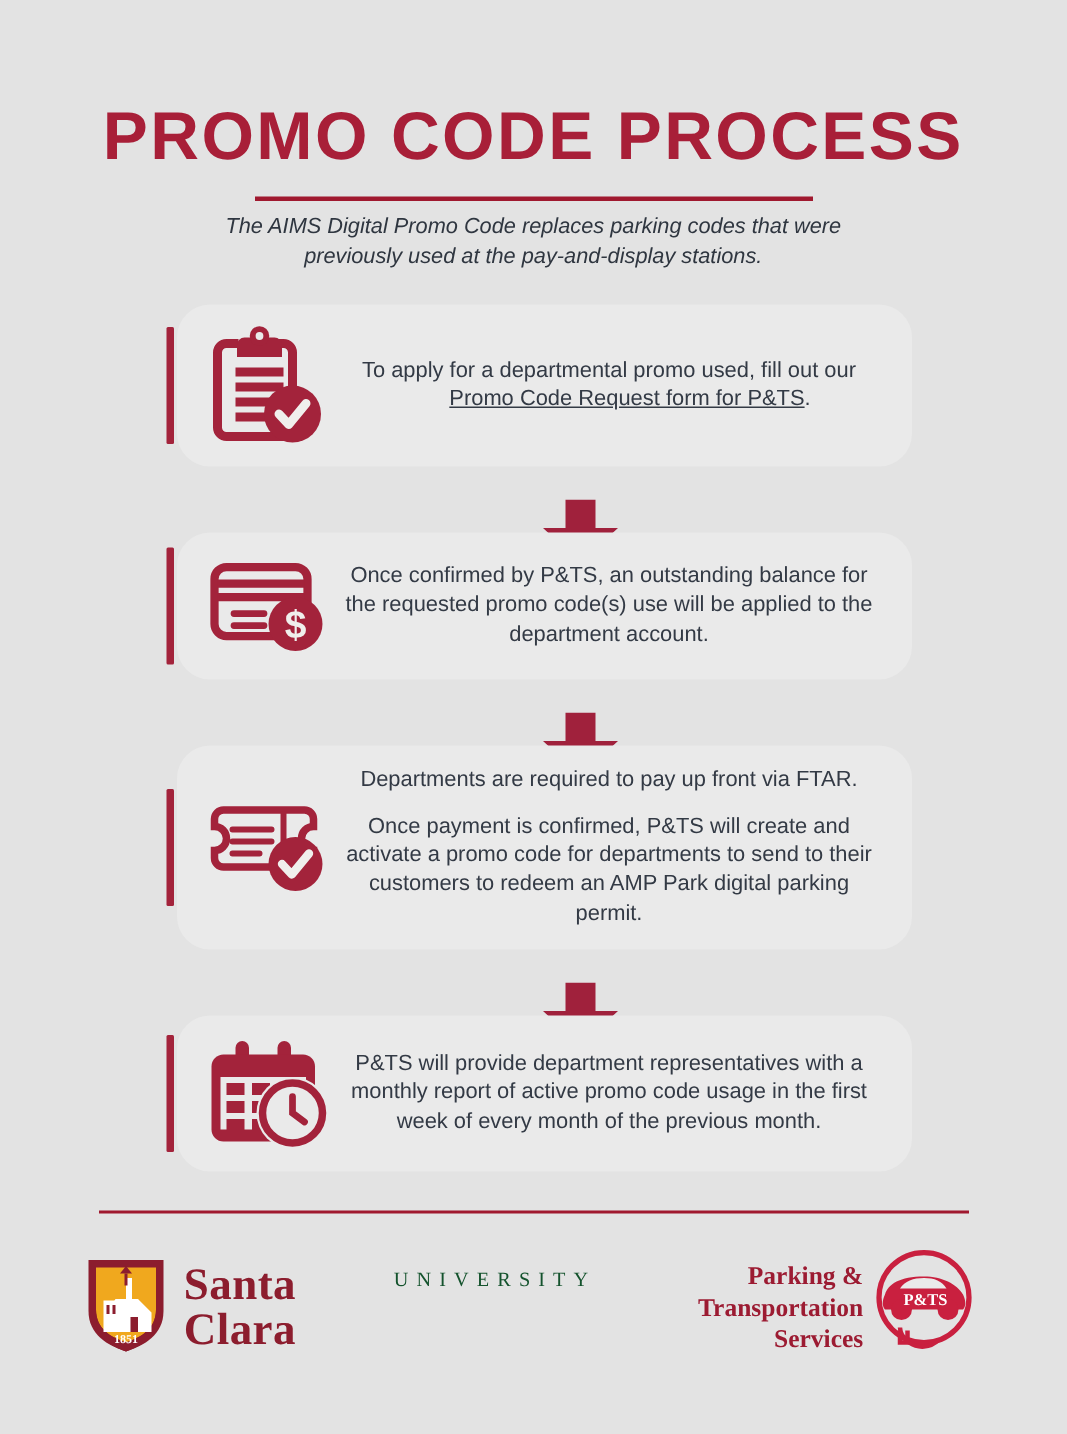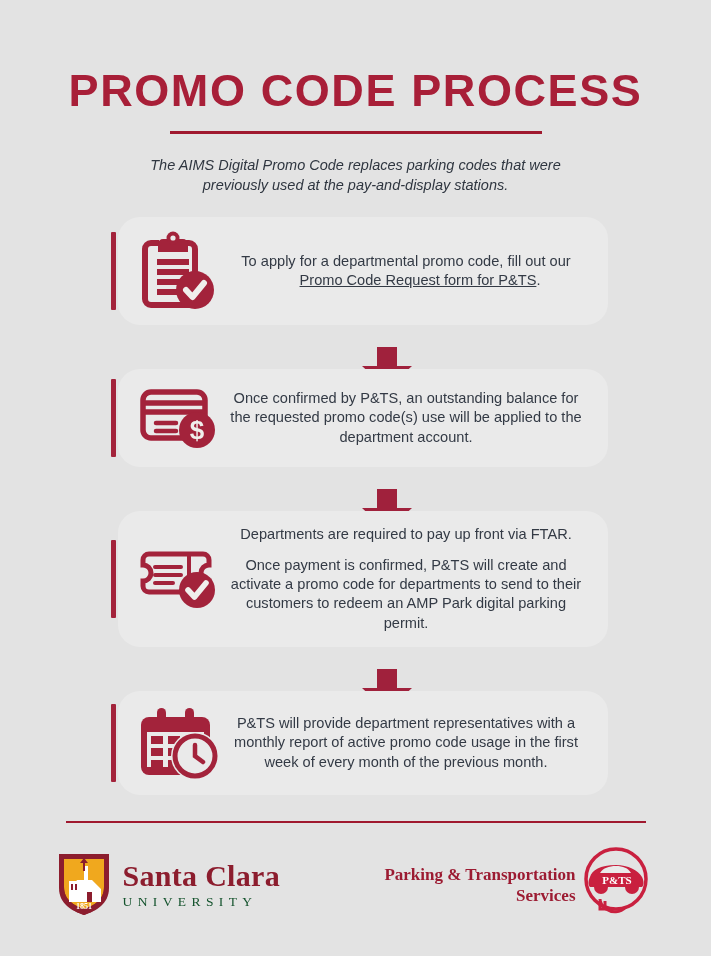--- a/index.html
+++ b/index.html
@@ -23,21 +23,21 @@
     padding-top:68px;
     line-height:1;
   }
   .title-rule{
     width:372px;height:3px;
     background:#a0192f;
     margin:18px auto 0 auto;
   }
   .subtitle{
     width:460px;
-    margin:22px auto 0 auto;
+    margin:8px auto 0 auto;
     text-align:center;
     font-style:italic;
     font-size:14.5px;
     line-height:1.35;
     color:#2f3640;
   }
 
   
   .steps{margin-top:22px;position:relative;}
   .step-row{
@@ -111,21 +111,21 @@
     margin:26px auto 0 auto;
   }
   .footer{
     display:flex;
     align-items:center;
     justify-content:space-between;
     width:600px;
     margin:20px auto 0 auto;
   }
   .scu-logo{display:flex;align-items:center;gap:11px;}
-  .scu-words{display:flex;flex-direction:column;line-height:1;}
+  .scu-words{display:flex;flex-direction:row;line-height:1;}
   .scu-name{
     font-family:"Liberation Serif",serif;
     font-size:30px;
     color:#8c1d2e;
     font-weight:bold;
     letter-spacing:0.3px;
   }
   .scu-sub{
     font-family:"Liberation Serif",serif;
     font-size:13.5px;
@@ -165,21 +165,21 @@
             </g>
             <path d="M22 8 h20 a5 5 0 0 1 5 5 v8 h-30 v-8 a5 5 0 0 1 5 -5 z" fill="#a3233b"></path>
             <circle cx="32" cy="7" r="6.5" fill="#a3233b"></circle>
             <circle cx="32" cy="7" r="2.6" fill="#eaeaea"></circle>
             <circle cx="54" cy="59" r="19" fill="#a3233b"></circle>
             <path d="M45 59 l6.5 7 L63 52" fill="none" stroke="#f0efec" stroke-width="6" stroke-linecap="round" stroke-linejoin="round"></path>
           </svg>
         </div>
         <div class="card-text">
           <p>
-            <span>To apply for a departmental promo code, fill out our </span><a href="#">Promo Code Request form for P&amp;TS</a><span>.</span>
+            <span>To apply for a departmental promo used, fill out our </span><a href="#">Promo Code Request form for P&amp;TS</a><span>.</span>
           </p>
         </div>
       </div>
     </div>
 
     <div class="arrow-wrap">
       <span class="arrow">
         <svg width="62" height="42" viewBox="0 0 62 42">
           <path d="M21 0 h20 v19 h15 L31 42 L6 19 h15 z" fill="#a0213c"></path>
         </svg>

